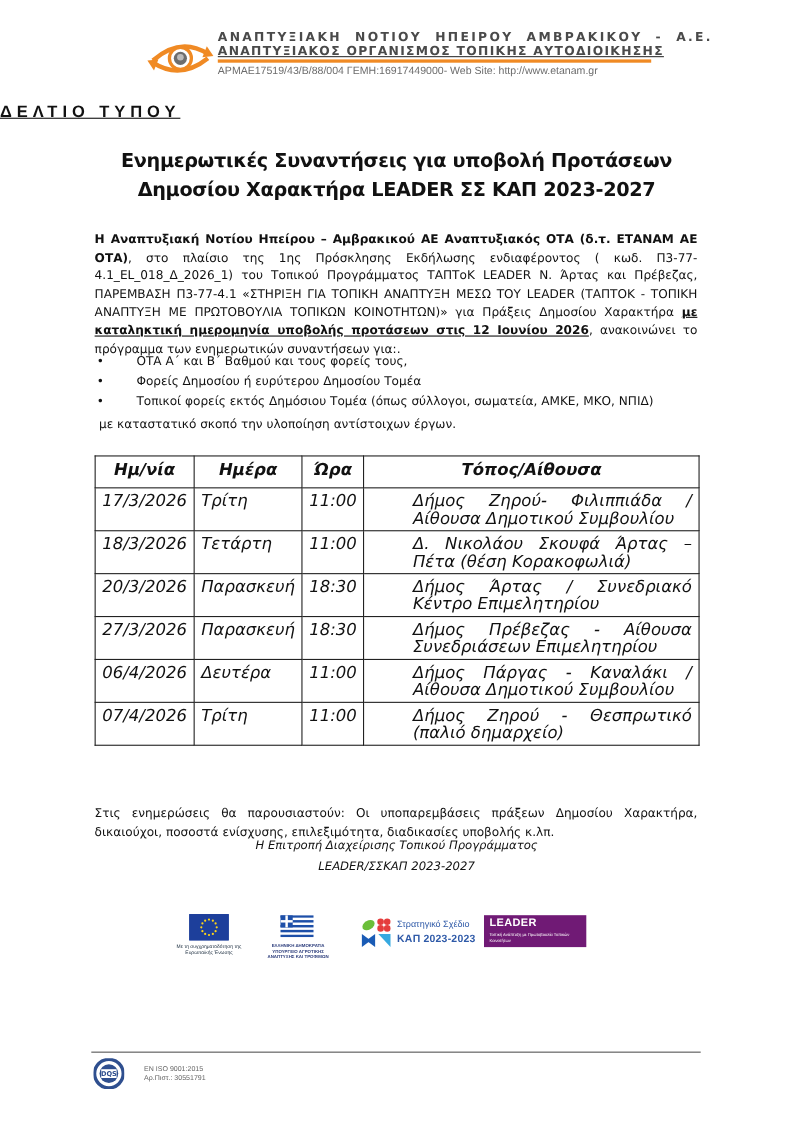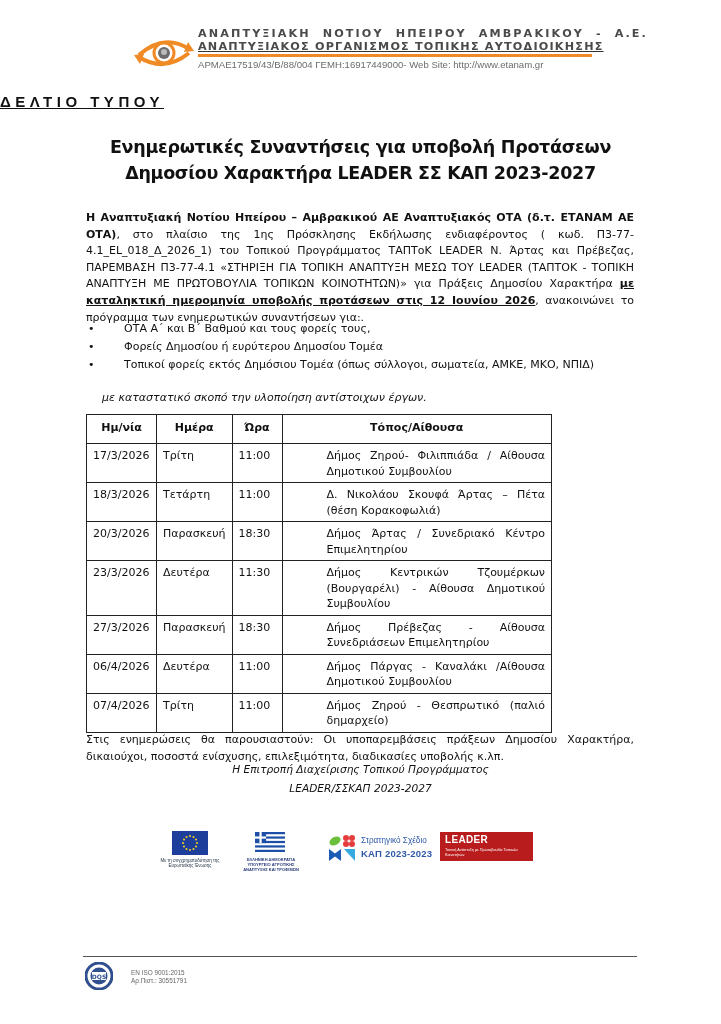--- a/index.html
+++ b/index.html
@@ -21,45 +21,45 @@
 
   
   .body-text { position: absolute; left: 86px; width: 548px; font-family: "DejaVu Sans", sans-serif; font-size: 11px; line-height: 16.6px; text-align: justify; }
   .intro { top: 210px; }
   .b { font-weight: bold; }
   .bu { font-weight: bold; text-decoration: underline; }
 
   .bullets { position: absolute; left: 86px; top: 320px; width: 560px; font-family: "DejaVu Sans", sans-serif; font-size: 11px; line-height: 17.8px; }
   .bullet { display: flex; }
   .bullet .dot { width: 36px; padding-left: 2px; }
-  .bullet-cont { margin: 16px; font-style: italic; }
-
-  
-  .schedule { position: absolute; left: 86px; top: 414px; width: 466px; border-collapse: collapse; font-family: "DejaVu Sans", sans-serif; font-size: 11px; }
+  .bullet-cont { margin: 4px; }
+
+  
+  .schedule { position: absolute; left: 86px; top: 414px; width: 550px; border-collapse: collapse; font-family: "DejaVu Sans", sans-serif; font-size: 15px; font-style: italic; }
   .schedule th, .schedule td { border: 1px solid #222; padding: 3px 6px; vertical-align: top; line-height: 15.5px; }
   .schedule th { font-weight: bold; text-align: center; height: 20px; padding-top: 5px; }
   .schedule td { height: 17px; padding-top: 4px; }
   .schedule td.place { text-align: justify; padding-left: 44px; }
   .schedule col.c1 { width: 70px; }
   .schedule col.c2 { width: 71px; }
   .schedule col.c3 { width: 50px; }
 
   .outro { top: 716px; margin-top: 16px; }
   .signature { position: absolute; left: 0; width: 721px; top: 760px; text-align: center; font-family: "DejaVu Sans", sans-serif; font-style: italic; font-size: 10.6px; line-height: 19px; }
 
   
   .logos { position: absolute; top: 830px; left: 0; width: 721px; height: 50px; }
   .eu { position: absolute; left: 172px; top: 1px; width: 36px; height: 24px; background: #1d3f9b; }
   .eu-caption { position: absolute; left: 160px; top: 28px; width: 60px; font-size: 4.5px; color: #234; text-align: center; line-height: 5px; }
   .gr { position: absolute; left: 253px; top: 2px; width: 34px; height: 20px; }
   .gr-caption { position: absolute; left: 238px; top: 27px; width: 66px; font-size: 4px; color: #2a3b7a; text-align: center; font-weight: bold; line-height: 5px; }
   .kap-icon { position: absolute; left: 327px; top: 3px; width: 30px; height: 30px; }
   .kap-text1 { position: absolute; left: 361px; top: 6px; font-size: 8.2px; color: #2f5aa8; }
   .kap-text2 { position: absolute; left: 361px; top: 18px; font-size: 9.5px; font-weight: bold; color: #2f5aa8; letter-spacing: 0.2px; }
-  .leader { position: absolute; left: 440px; top: 2px; width: 93px; height: 29px; background: #b91c1c; color: #fff; }
+  .leader { position: absolute; left: 440px; top: 2px; width: 93px; height: 29px; background: #701a75; color: #fff; }
   .leader-title { position: absolute; left: 5px; top: 2px; font-weight: bold; font-size: 10px; letter-spacing: 0.3px; }
   .leader-sub { position: absolute; left: 5px; top: 16px; font-size: 3.8px; line-height: 4.5px; width: 86px; }
 
   
   .footer-rule { position: absolute; left: 83px; top: 956px; width: 554px; height: 1px; background: #555; }
   .cert-logo { position: absolute; left: 85px; top: 962px; width: 28px; height: 28px; }
   .cert-text { position: absolute; left: 131px; top: 969px; font-size: 6.4px; color: #666; line-height: 8px; }
 </style>
 </head>
 <body>
@@ -132,26 +132,20 @@
       <td>18/3/2026</td>
       <td>Τετάρτη</td>
       <td>11:00</td>
       <td class="place">Δ. Νικολάου Σκουφά Άρτας – Πέτα (θέση Κορακοφωλιά)</td>
     </tr>
     <tr>
       <td>20/3/2026</td>
       <td>Παρασκευή</td>
       <td>18:30</td>
       <td class="place">Δήμος Άρτας / Συνεδριακό Κέντρο Επιμελητηρίου</td>
-    </tr>
-    <tr>
-      <td>23/3/2026</td>
-      <td>Δευτέρα</td>
-      <td>11:30</td>
-      <td class="place">Δήμος Κεντρικών Τζουμέρκων (Βουργαρέλι) - Αίθουσα Δημοτικού Συμβουλίου</td>
     </tr>
     <tr>
       <td>27/3/2026</td>
       <td>Παρασκευή</td>
       <td>18:30</td>
       <td class="place">Δήμος  Πρέβεζας - Αίθουσα Συνεδριάσεων Επιμελητηρίου</td>
     </tr>
     <tr>
       <td>06/4/2026</td>
       <td>Δευτέρα</td>

